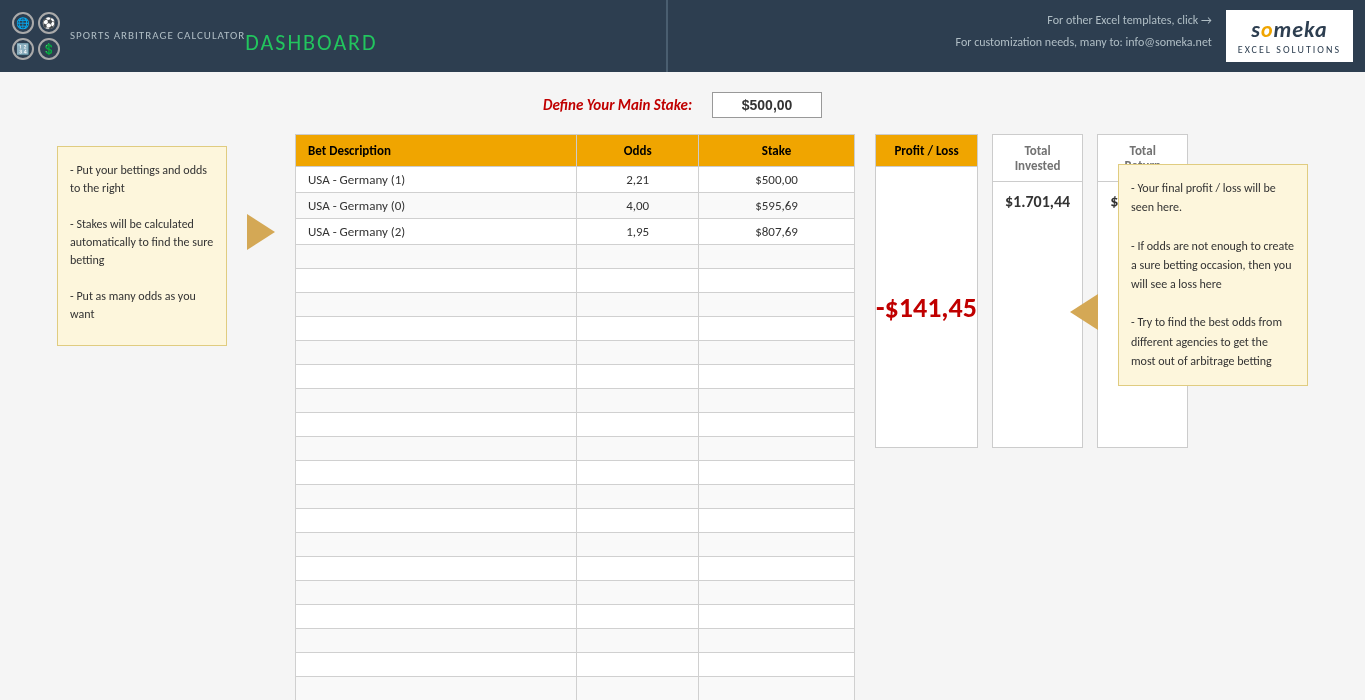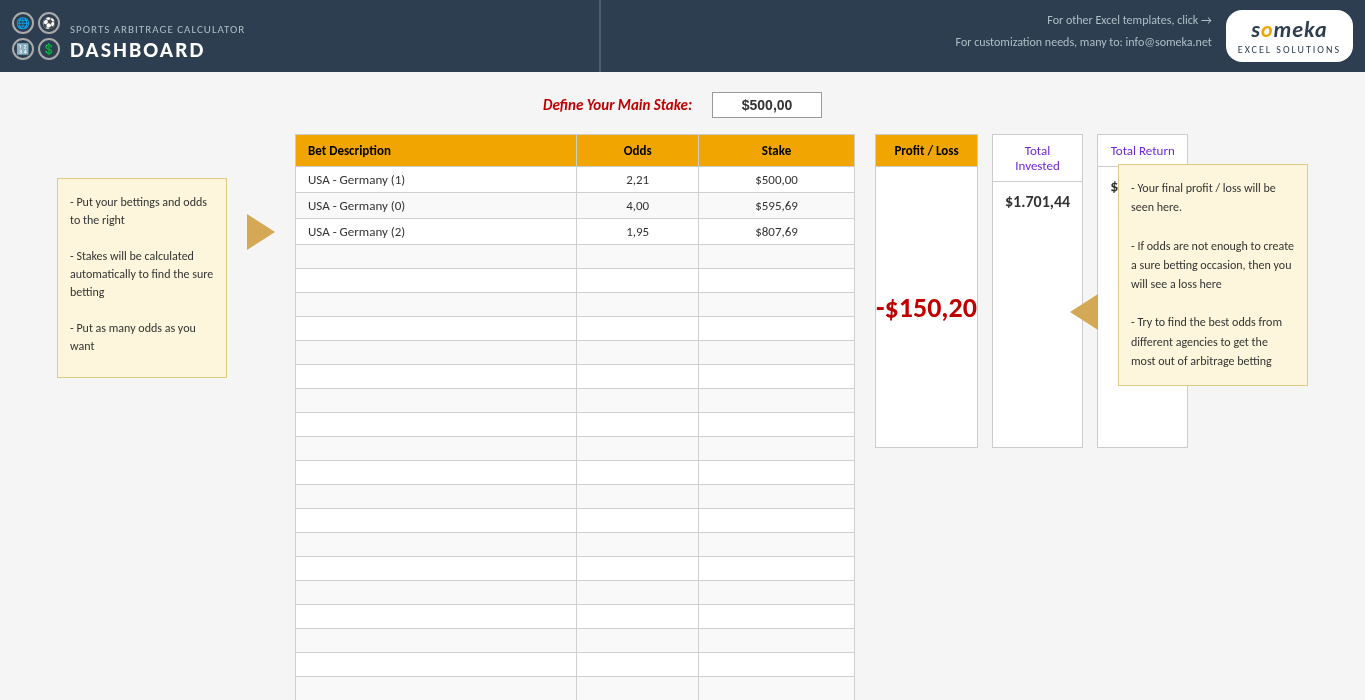--- a/index.html
+++ b/index.html
@@ -40,33 +40,33 @@
       border-radius: 50%;
       border: 2px solid #aaa;
       display: flex;
       align-items: center;
       justify-content: center;
       color: #ccc;
       font-size: 11px;
     }
     .header-title-block {
       display: flex;
-      flex-direction: column;
+      flex-direction: row;
       margin-top: 13px;
     }
     .header-subtitle {
       color: #b0bec5;
       font-size: 11px;
       letter-spacing: 1px;
       text-transform: uppercase;
     }
     .header-title {
-      color: #ffffff;
+      color: #22c55e;
       font-size: 22px;
-      font-weight: bold;
+      font-weight: normal;
       letter-spacing: 2px;
       text-transform: uppercase;
     }
     .header-divider {
       width: 2px;
       height: 72px;
       background: #4a5e70;
     }
     .header-right {
       display: flex;
@@ -74,21 +74,21 @@
     }
     .header-links {
       text-align: right;
       color: #b0bec5;
       font-size: 12px;
       line-height: 1.8;
     }
     .brand-box {
       background: #fff;
       padding: 6px 12px;
-      border-radius: 16px;
+      border-radius: 0;
       display: flex;
       flex-direction: column;
       align-items: center;
     }
     .brand-name {
       font-size: 22px;
       font-weight: bold;
       color: #2d3e50;
       font-style: italic;
       letter-spacing: 1px;
@@ -147,21 +147,21 @@
     .left-note {
       background: #fdf6dc;
       border: 1px solid #e0cc80;
       padding: 14px 12px;
       width: 170px;
       min-height: 200px;
       font-size: 12px;
       color: #333;
       line-height: 1.5;
       flex-shrink: 0;
-      margin-top: 44px;
+      margin-top: 12px;
     }
 
     
     .arrow-container {
       display: flex;
       align-items: center;
       justify-content: center;
       margin-top: 80px;
       flex-shrink: 0;
     }
@@ -241,26 +241,26 @@
       font-weight: bold;
       color: #c00000;
     }
 
     .summary-box {
       background: #fff;
       border: 1px solid #ccc;
       width: 175px;
     }
     .summary-header {
-      font-weight: normal;
+      font-weight: bold;
       font-size: 13px;
       padding: 8px 12px;
       text-align: center;
       border-bottom: 1px solid #ccc;
-      color: #6d28d9;
+      color: #737373;
     }
     .summary-value {
       font-size: 16px;
       font-weight: bold;
       color: #333;
       padding: 10px 12px;
       text-align: center;
     }
 
     
@@ -462,21 +462,21 @@
               <td></td>
               <td></td>
             </tr>
           </tbody>
       </table>
     </div>
 
     <div class="right-panel">
       <div class="profit-loss-box">
         <div class="profit-loss-header">Profit / Loss</div>
-        <div class="profit-loss-value">-$150,20</div>
+        <div class="profit-loss-value">-$141,45</div>
       </div>
       <div class="summary-box">
         <div class="summary-header">Total Invested</div>
         <div class="summary-value">$1.701,44</div>
       </div>
       <div class="summary-box">
         <div class="summary-header">Total Return</div>
         <div class="summary-value">$1.575,00</div>
       </div>
     </div>

